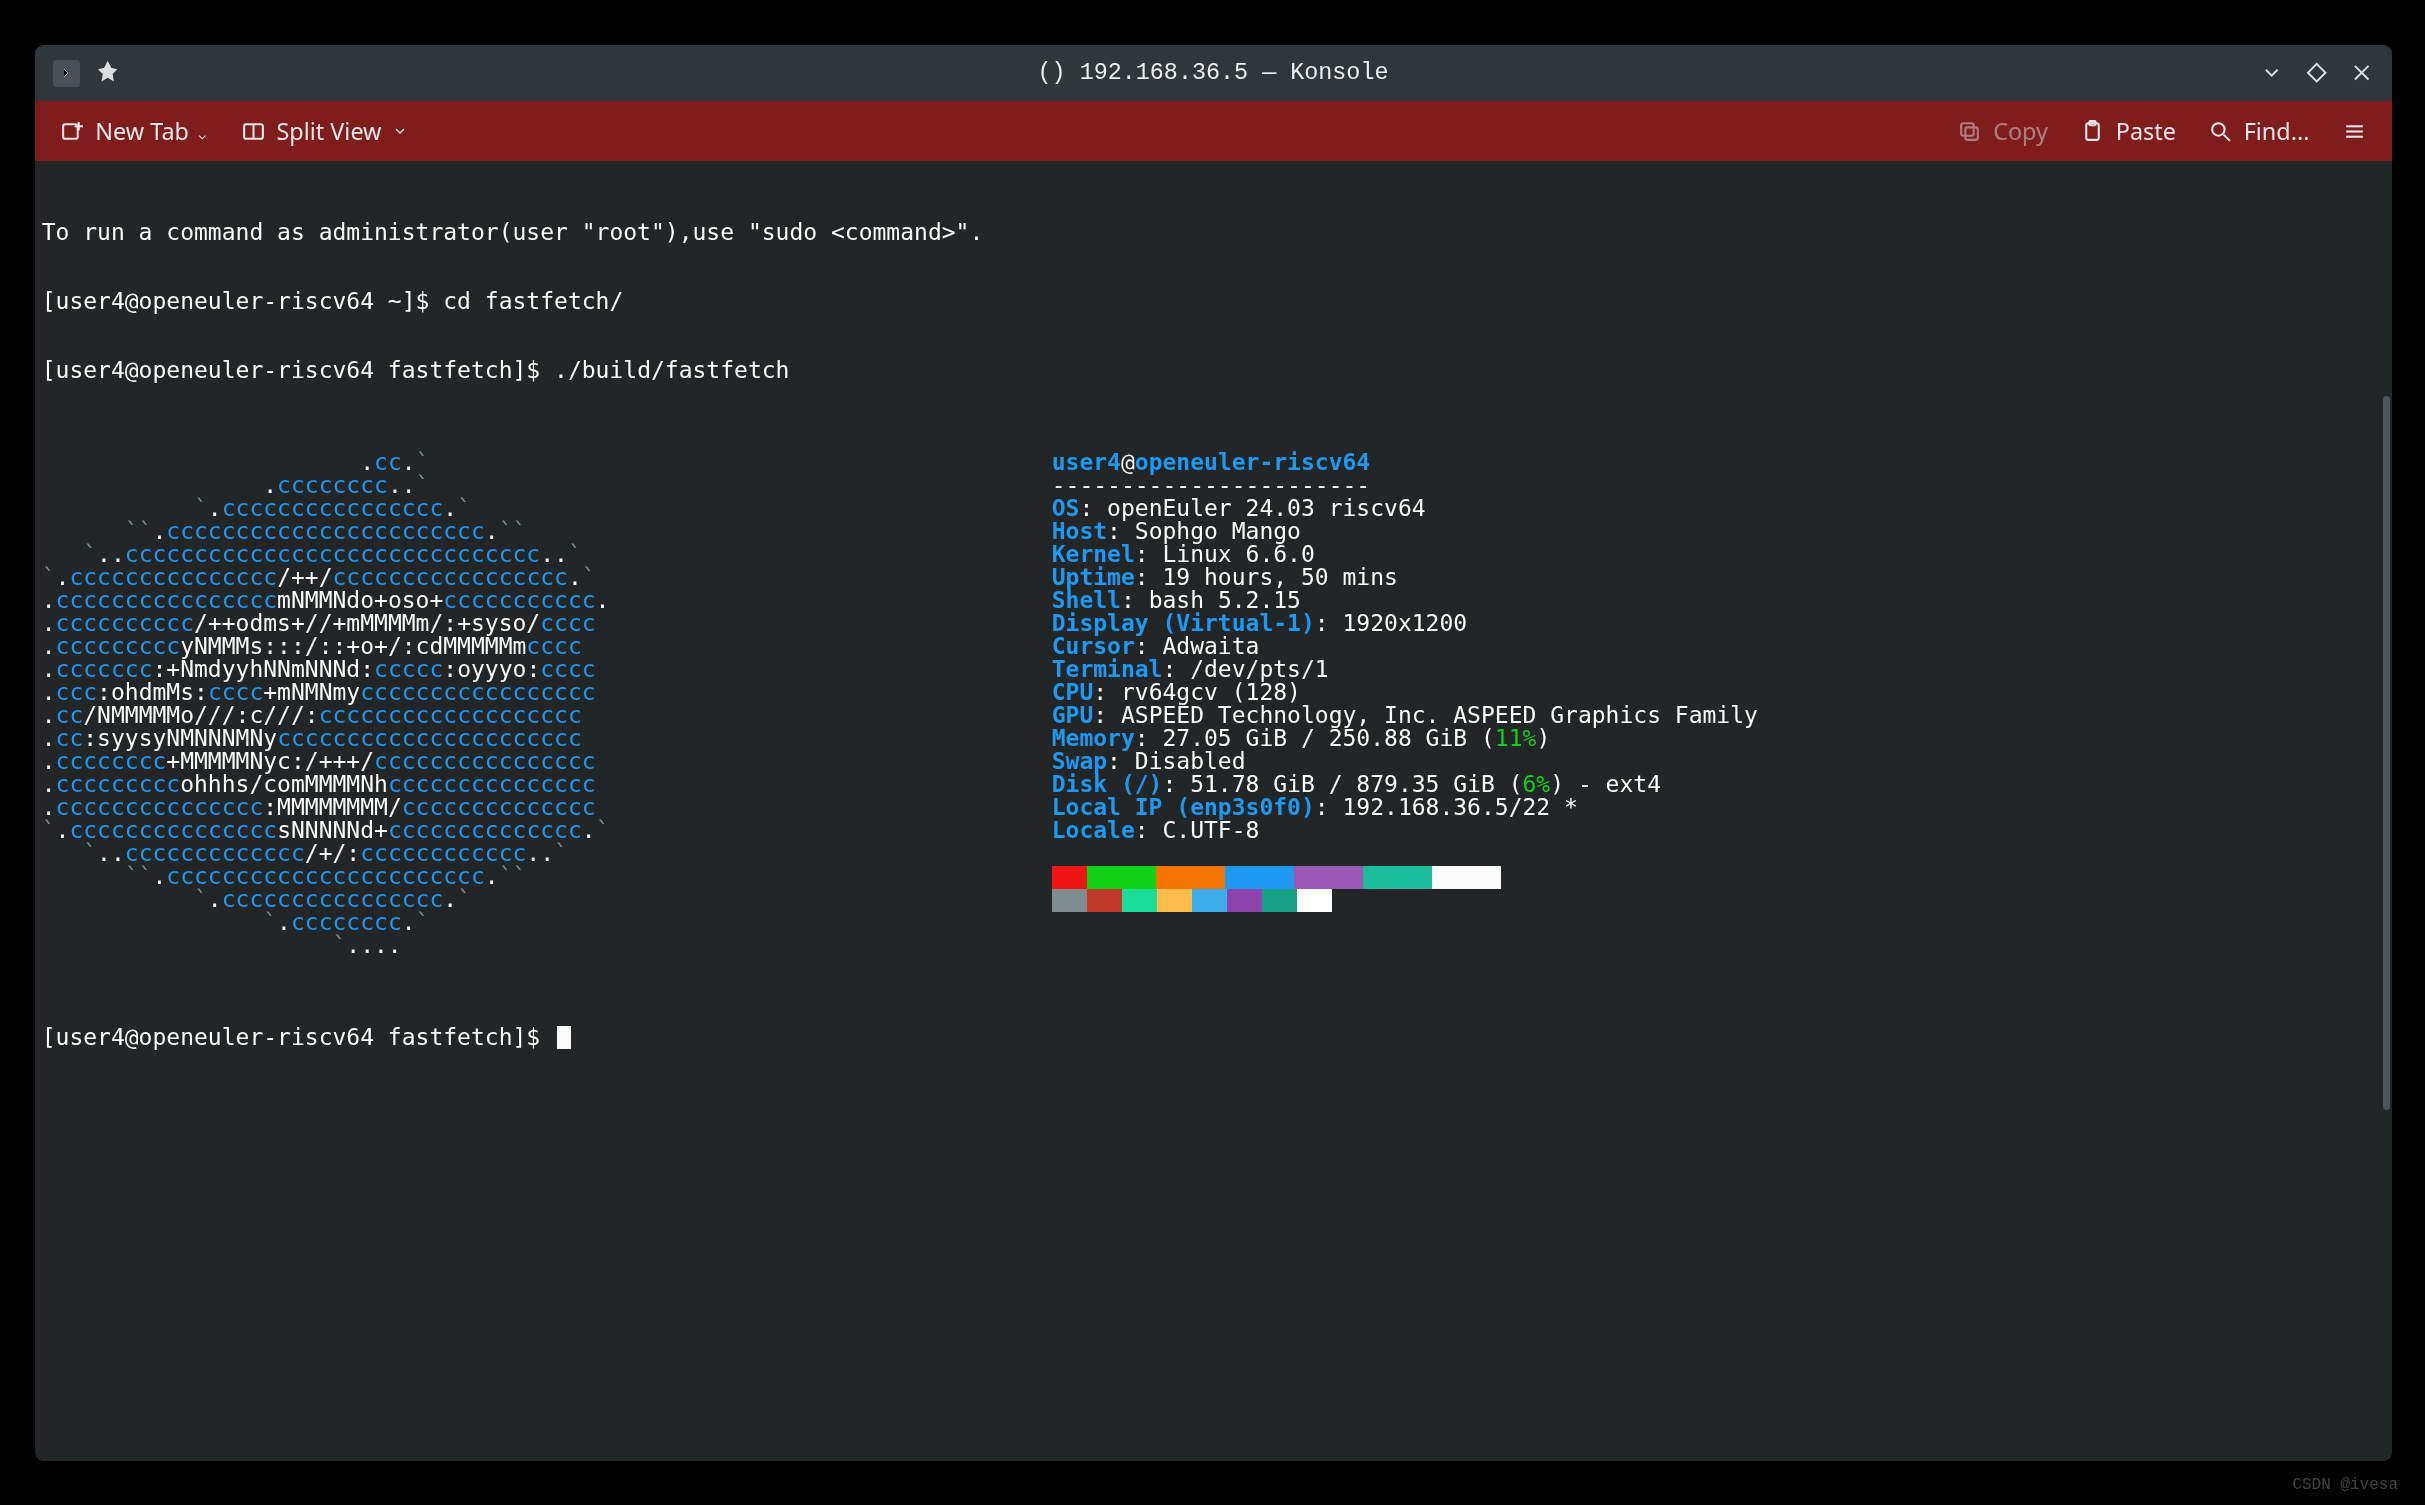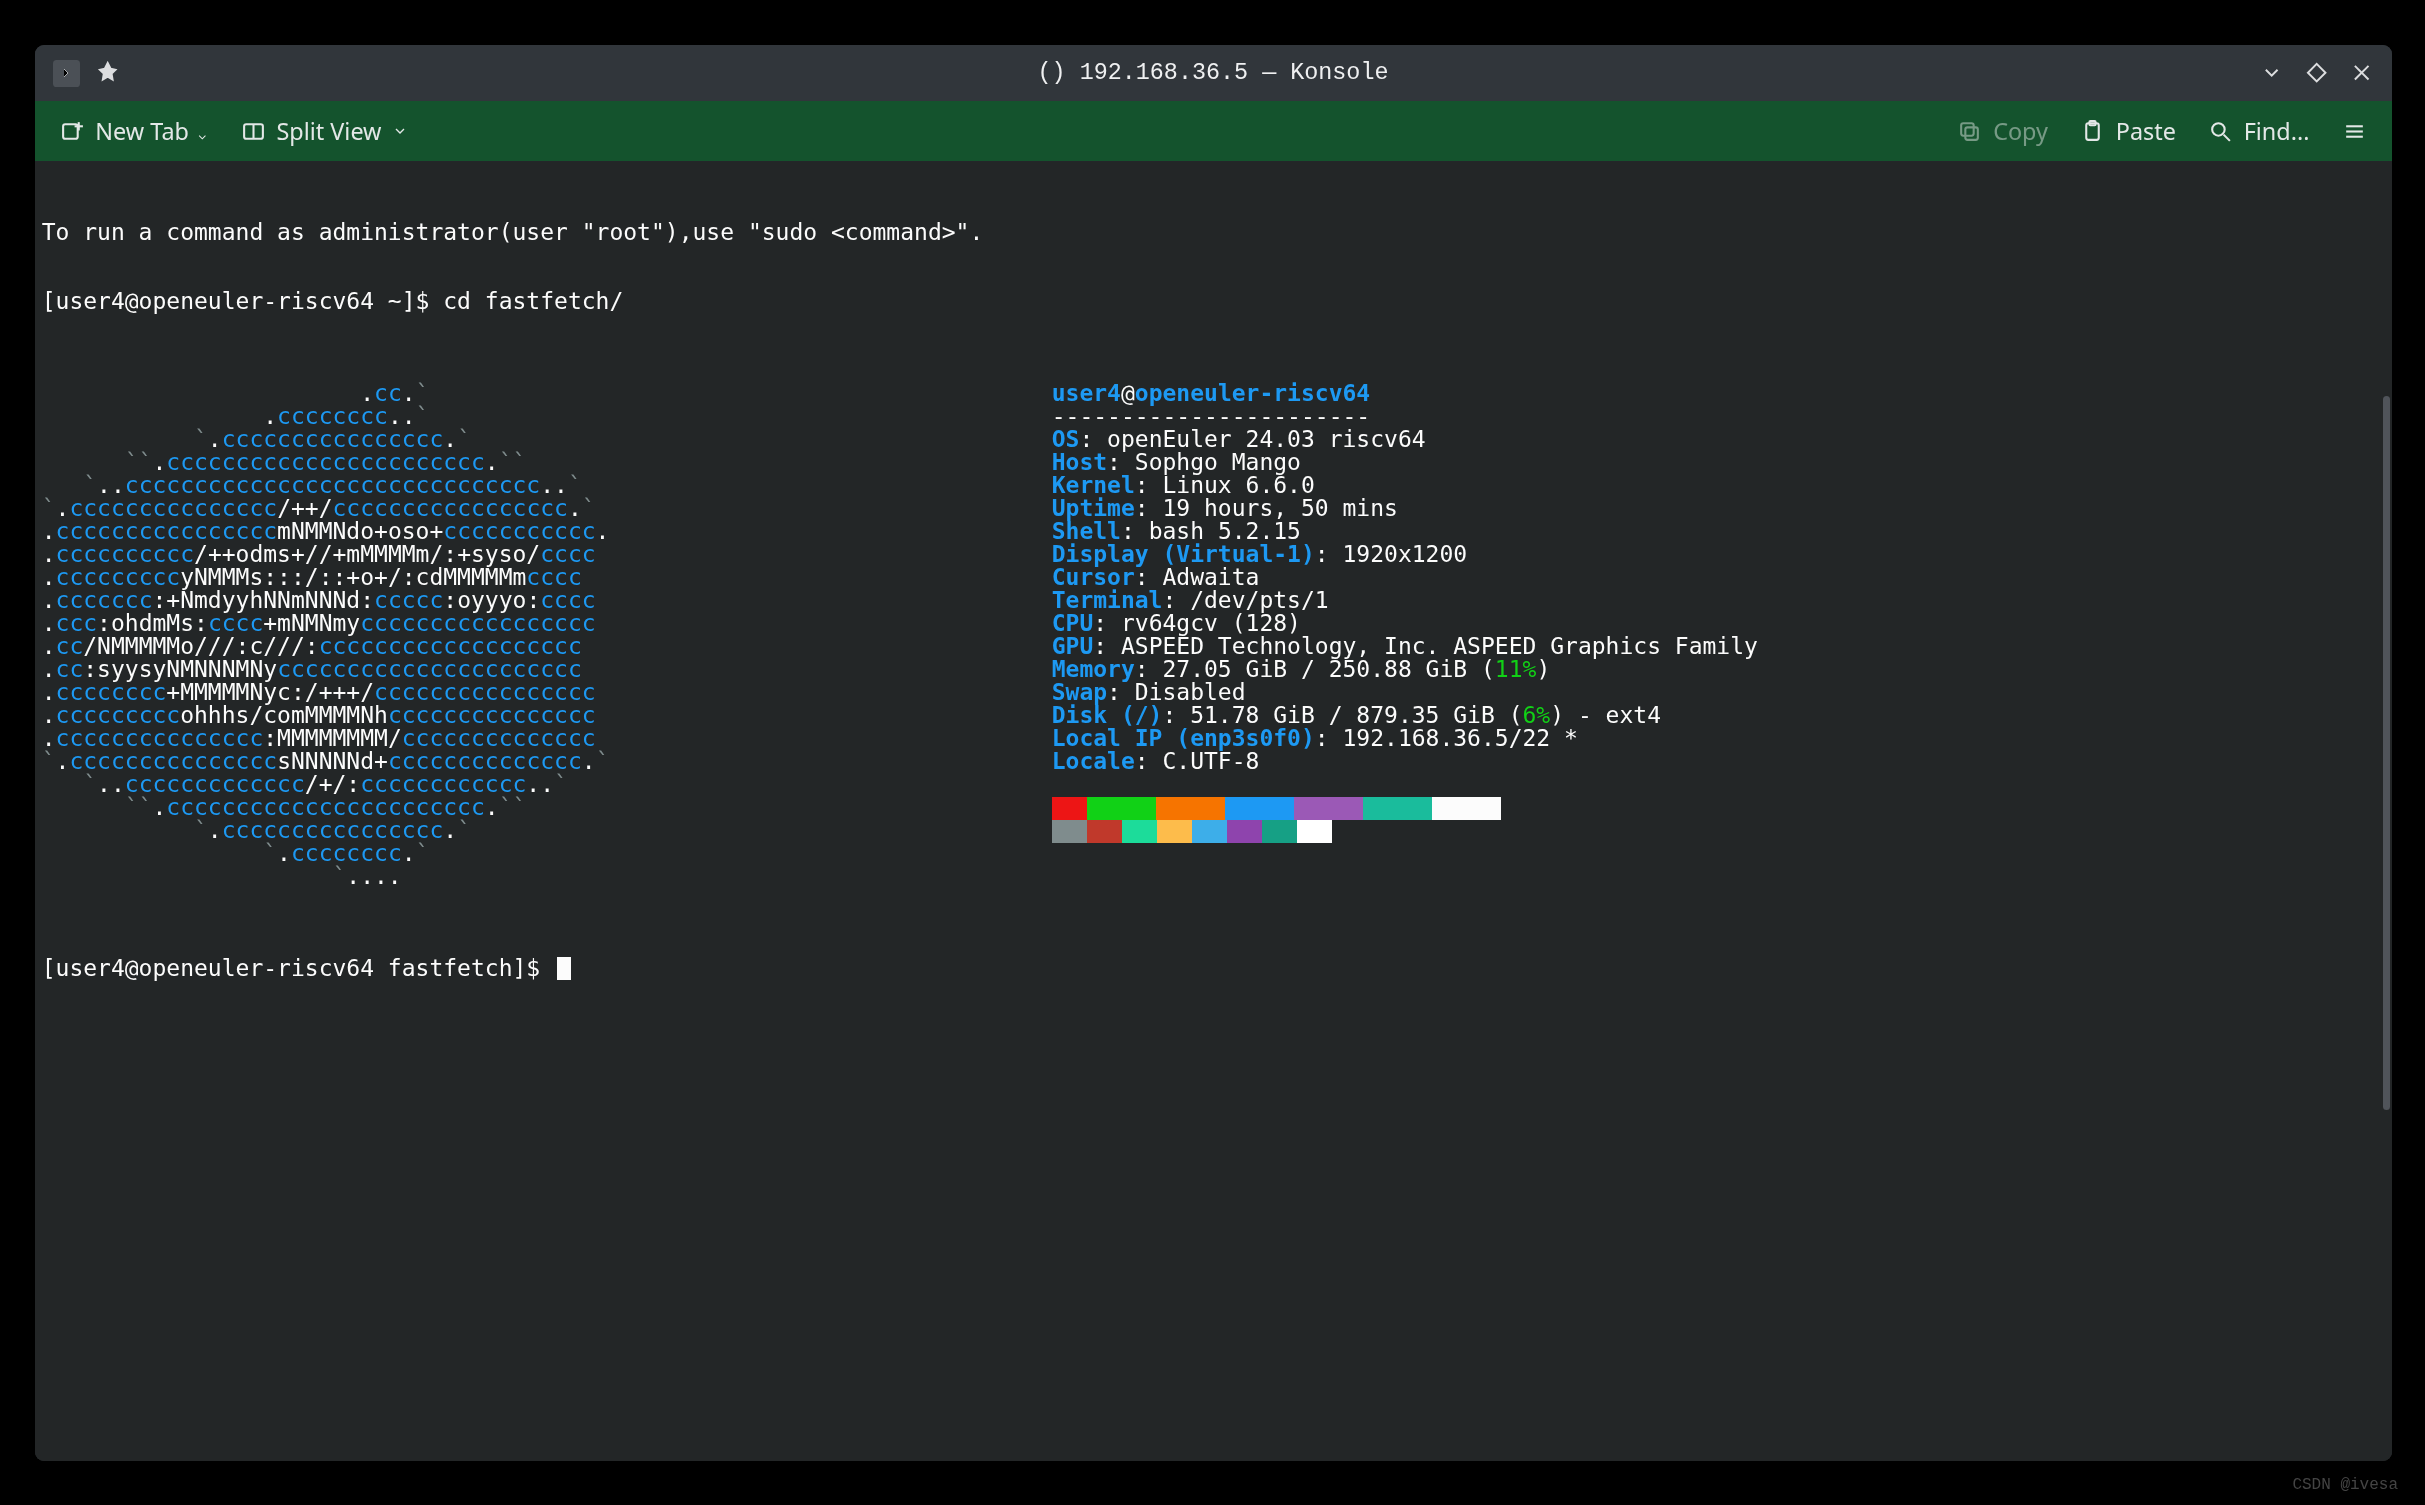--- a/index.html
+++ b/index.html
@@ -39,21 +39,21 @@
   .titlebar-icon { width: 23.4px; height: 23.4px; display: inline-flex; align-items: center; justify-content: center; opacity: 0.9; }
   .titlebar-icon svg { width: 100%; height: 100%; fill: none; stroke: #eff0f1; stroke-width: 2; }
   .chev-btn {
     width: 27px; height: 27px; background: #4b5056; border-radius: 3.6px;
     display: inline-flex; align-items: center; justify-content: center;
   }
   .chev-btn svg { stroke: #eff0f1; width: 16px; height: 16px; }
   
   .toolbar {
     height: 61px;
-    background: #14532d;
+    background: #7f1d1d;
     display: flex;
     align-items: center;
     padding: 0 25px;
     color: #eff0f1;
     font-family: "Noto Sans", "DejaVu Sans", sans-serif;
     font-size: 23.4px;
     gap: 32px;
     border-bottom: 0.9px solid #232629;
   }
   .toolbar .spacer { flex: 1; }
@@ -189,20 +189,21 @@
           <line x1="4" y1="7" x2="20" y2="7"></line>
           <line x1="4" y1="12" x2="20" y2="12"></line>
           <line x1="4" y1="17" x2="20" y2="17"></line>
         </svg>
     </span>
   </div>
 
   <div class="terminal">
     <span class="row">To run a command as administrator(user "root"),use "sudo &lt;command&gt;".</span>
     <span class="row"><span>[user4@openeuler-riscv64 ~]$ </span><span>cd fastfetch/</span></span>
+    <span class="row"><span>[user4@openeuler-riscv64 fastfetch]$ </span><span>./build/fastfetch</span></span>
 
     <div id="ff-body"><span class="row"><span class="ascii-col"><span class="c-gray">                       </span><span class="c-white">.</span><span class="c-cyan">cc</span><span class="c-white">.</span><span class="c-gray">`</span></span><span class="info-col"><span class="c-cyan c-bold">user4</span><span class="c-white">@</span><span class="c-cyan c-bold">openeuler-riscv64</span></span></span><span class="row"><span class="ascii-col"><span class="c-gray">                </span><span class="c-white">.</span><span class="c-cyan">cccccccc</span><span class="c-white">..</span><span class="c-gray">`</span></span><span class="info-col"><span class="c-white">-----------------------</span></span></span><span class="row"><span class="ascii-col"><span class="c-gray">           `</span><span class="c-white">.</span><span class="c-cyan">cccccccccccccccc</span><span class="c-white">.</span><span class="c-gray">`</span></span><span class="info-col"><span class="c-cyan c-bold">OS</span><span class="c-white">: </span><span class="c-white">openEuler 24.03 riscv64</span></span></span><span class="row"><span class="ascii-col"><span class="c-gray">      ``</span><span class="c-white">.</span><span class="c-cyan">ccccccccccccccccccccccc</span><span class="c-white">.</span><span class="c-gray">``</span></span><span class="info-col"><span class="c-cyan c-bold">Host</span><span class="c-white">: </span><span class="c-white">Sophgo Mango</span></span></span><span class="row"><span class="ascii-col"><span class="c-gray">   `</span><span class="c-white">..</span><span class="c-cyan">cccccccccccccccccccccccccccccc</span><span class="c-white">..</span><span class="c-gray">`</span></span><span class="info-col"><span class="c-cyan c-bold">Kernel</span><span class="c-white">: </span><span class="c-white">Linux 6.6.0</span></span></span><span class="row"><span class="ascii-col"><span class="c-gray">`</span><span class="c-white">.</span><span class="c-cyan">ccccccccccccccc</span><span class="c-white">/++/</span><span class="c-cyan">ccccccccccccccccc</span><span class="c-white">.</span><span class="c-gray">`</span></span><span class="info-col"><span class="c-cyan c-bold">Uptime</span><span class="c-white">: </span><span class="c-white">19 hours, 50 mins</span></span></span><span class="row"><span class="ascii-col"><span class="c-white">.</span><span class="c-cyan">cccccccccccccccc</span><span class="c-white">mNMMNdo+oso+</span><span class="c-cyan">ccccccccccc</span><span class="c-white">.</span></span><span class="info-col"><span class="c-cyan c-bold">Shell</span><span class="c-white">: </span><span class="c-white">bash 5.2.15</span></span></span><span class="row"><span class="ascii-col"><span class="c-white">.</span><span class="c-cyan">cccccccccc</span><span class="c-white">/++odms+//+mMMMMm/:+syso/</span><span class="c-cyan">cccc</span></span><span class="info-col"><span class="c-cyan c-bold">Display (Virtual-1)</span><span class="c-white">: </span><span class="c-white">1920x1200</span></span></span><span class="row"><span class="ascii-col"><span class="c-white">.</span><span class="c-cyan">ccccccccc</span><span class="c-white">yNMMMs:::/::+o+/:c</span><span class="c-white">dMMMMMm</span><span class="c-cyan">cccc</span></span><span class="info-col"><span class="c-cyan c-bold">Cursor</span><span class="c-white">: </span><span class="c-white">Adwaita</span></span></span><span class="row"><span class="ascii-col"><span class="c-white">.</span><span class="c-cyan">ccccccc</span><span class="c-white">:+NmdyyhNNmNNNd:</span><span class="c-cyan">ccccc</span><span class="c-white">:oyyyo:</span><span class="c-cyan">cccc</span></span><span class="info-col"><span class="c-cyan c-bold">Terminal</span><span class="c-white">: </span><span class="c-white">/dev/pts/1</span></span></span><span class="row"><span class="ascii-col"><span class="c-white">.</span><span class="c-cyan">ccc</span><span class="c-white">:ohdmMs:</span><span class="c-cyan">cccc</span><span class="c-white">+mNMNmy</span><span class="c-cyan">ccccccccccccccccc</span></span><span class="info-col"><span class="c-cyan c-bold">CPU</span><span class="c-white">: </span><span class="c-white">rv64gcv (128)</span></span></span><span class="row"><span class="ascii-col"><span class="c-white">.</span><span class="c-cyan">cc</span><span class="c-white">/NMMMMMo///:c///:</span><span class="c-cyan">ccccccccccccccccccc</span></span><span class="info-col"><span class="c-cyan c-bold">GPU</span><span class="c-white">: </span><span class="c-white">ASPEED Technology, Inc. ASPEED Graphics Family</span></span></span><span class="row"><span class="ascii-col"><span class="c-white">.</span><span class="c-cyan">cc</span><span class="c-white">:syysyNMNNNMNy</span><span class="c-cyan">cccccccccccccccccccccc</span></span><span class="info-col"><span class="c-cyan c-bold">Memory</span><span class="c-white">: </span><span class="c-white">27.05 GiB / 250.88 GiB (</span><span class="c-green">11%</span><span class="c-white">)</span></span></span><span class="row"><span class="ascii-col"><span class="c-white">.</span><span class="c-cyan">cccccccc</span><span class="c-white">+MMMMMNyc:/+++/</span><span class="c-cyan">cccccccccccccccc</span></span><span class="info-col"><span class="c-cyan c-bold">Swap</span><span class="c-white">: </span><span class="c-white">Disabled</span></span></span><span class="row"><span class="ascii-col"><span class="c-white">.</span><span class="c-cyan">ccccccccc</span><span class="c-white">ohhhs/c</span><span class="c-white">omMMMMNh</span><span class="c-cyan">ccccccccccccccc</span></span><span class="info-col"><span class="c-cyan c-bold">Disk (/)</span><span class="c-white">: </span><span class="c-white">51.78 GiB / 879.35 GiB (</span><span class="c-green">6%</span><span class="c-white">) - ext4</span></span></span><span class="row"><span class="ascii-col"><span class="c-white">.</span><span class="c-cyan">ccccccccccccccc</span><span class="c-white">:MMMMMMMM/</span><span class="c-cyan">cccccccccccccc</span></span><span class="info-col"><span class="c-cyan c-bold">Local IP (enp3s0f0)</span><span class="c-white">: </span><span class="c-white">192.168.36.5/22 *</span></span></span><span class="row"><span class="ascii-col"><span class="c-gray">`</span><span class="c-white">.</span><span class="c-cyan">ccccccccccccccc</span><span class="c-white">sNNNNNd+</span><span class="c-cyan">cccccccccccccc</span><span class="c-white">.</span><span class="c-gray">`</span></span><span class="info-col"><span class="c-cyan c-bold">Locale</span><span class="c-white">: </span><span class="c-white">C.UTF-8</span></span></span><span class="row"><span class="ascii-col"><span class="c-gray">   `</span><span class="c-white">..</span><span class="c-cyan">ccccccccccccc</span><span class="c-white">/+/:</span><span class="c-cyan">cccccccccccc</span><span class="c-white">..</span><span class="c-gray">`</span></span><span class="info-col"></span></span><span class="row"><span class="ascii-col"><span class="c-gray">      ``</span><span class="c-white">.</span><span class="c-cyan">ccccccccccccccccccccccc</span><span class="c-white">.</span><span class="c-gray">``</span></span><span class="info-col"><span class="swatches"><span class="swatch sw-half" style="background:#ed1515"></span><span class="swatch" style="background:#11d116"></span><span class="swatch" style="background:#f67400"></span><span class="swatch" style="background:#1d99f3"></span><span class="swatch" style="background:#9b59b6"></span><span class="swatch" style="background:#1abc9c"></span><span class="swatch" style="background:#fcfcfc"></span></span></span></span><span class="row"><span class="ascii-col"><span class="c-gray">           `</span><span class="c-white">.</span><span class="c-cyan">cccccccccccccccc</span><span class="c-white">.</span><span class="c-gray">`</span></span><span class="info-col"><span class="swatches"><span class="swatch sw-half" style="background:#7f8c8d"></span><span class="swatch sw-half" style="background:#c0392b"></span><span class="swatch sw-half" style="background:#1cdc9a"></span><span class="swatch sw-half" style="background:#fdbc4b"></span><span class="swatch sw-half" style="background:#3daee9"></span><span class="swatch sw-half" style="background:#8e44ad"></span><span class="swatch sw-half" style="background:#16a085"></span><span class="swatch sw-half" style="background:#ffffff"></span></span></span></span><span class="row"><span class="ascii-col"><span class="c-gray">                `</span><span class="c-white">.</span><span class="c-cyan">cccccccc</span><span class="c-white">.</span><span class="c-gray">`</span></span><span class="info-col"></span></span><span class="row"><span class="ascii-col"><span class="c-gray">                     `</span><span class="c-white">....</span></span><span class="info-col"></span></span></div>
 
     <span class="row"><span>[user4@openeuler-riscv64 fastfetch]$ </span><span class="cursor-block"></span></span>
 
     <div class="scrollbar">
       <div class="scrollbar-thumb"></div>
     </div>
   </div>
 

